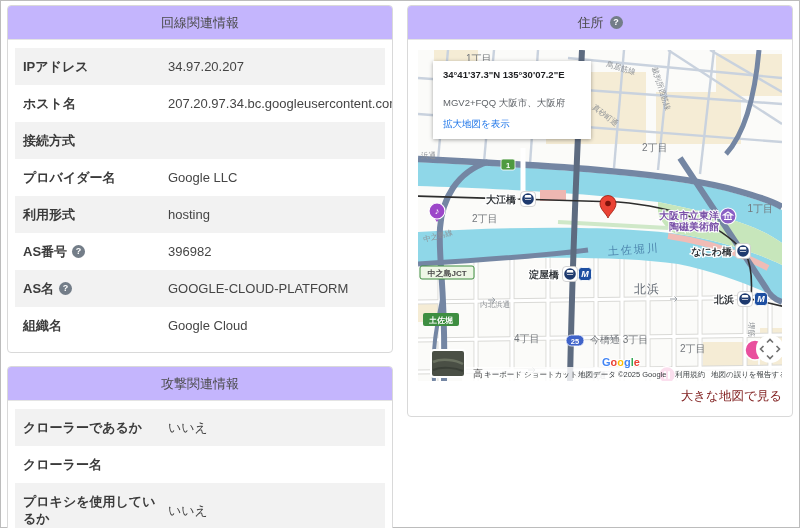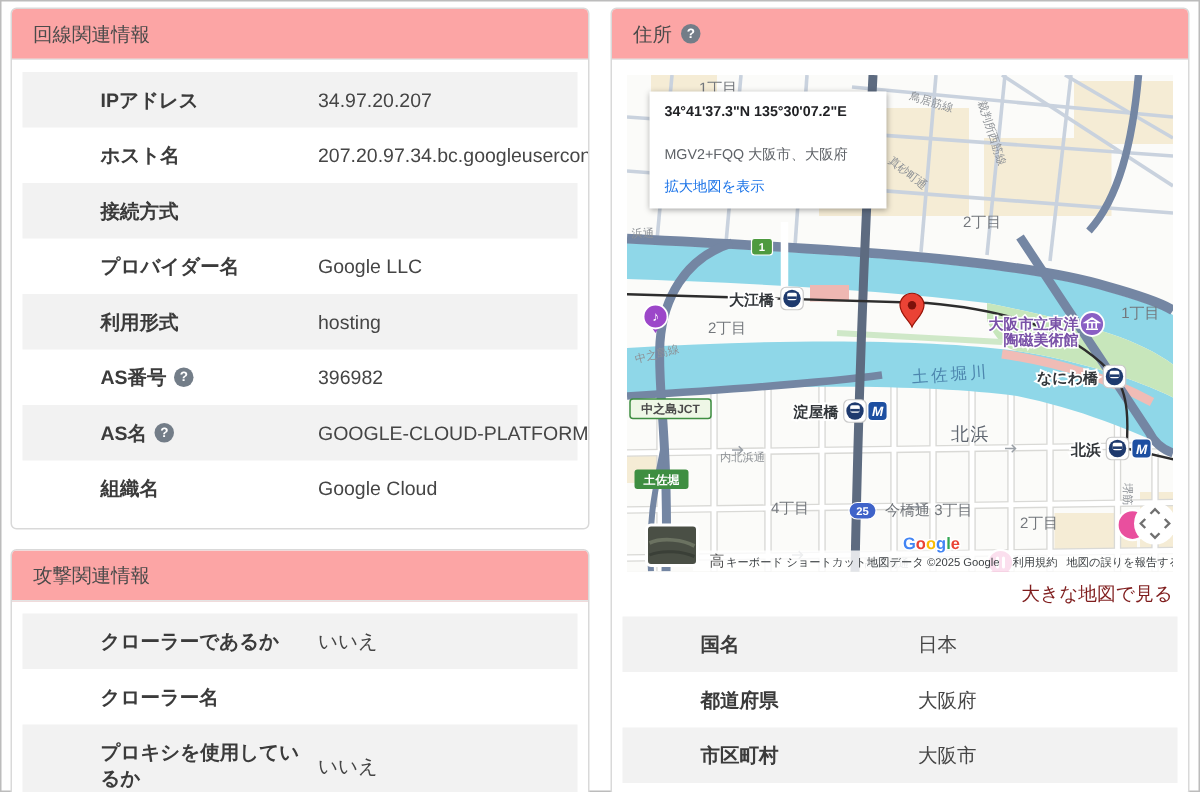--- a/index.html
+++ b/index.html
@@ -14,27 +14,27 @@
     display:flex; gap:14px; padding:5px 7px;
   }
   .col { width:386px; flex:none; }
   .card {
     background:#fff; border:1px solid #d9d9d9; border-radius:4px;
     overflow:hidden;
   }
   .card + .card { margin-top:13px; }
   .card-header {
     padding:8px 14px; font-size:13px; line-height:17px; color:#4a4a4a;
-    background:#fca5a5; border-bottom:1px solid #e4e4e4;
-    display:flex; align-items:center; gap:6px;
+    background:#c4b5fd; border-bottom:1px solid #e4e4e4;
+    display:flex; align-items:center; gap:6px;justify-content:center;
   }
   .card-body { padding:8px 7px; }
   .row { display:flex; align-items:center; padding:10px 8px; font-size:13px; line-height:17px; }
   .row:nth-child(odd) { background:#f2f2f2; }
-  .row-label { width:145px; flex:none; font-weight:bold; color:#3b3b3b; display:flex; align-items:center; gap:5px;margin-left:44px; }
+  .row-label { width:145px; flex:none; font-weight:bold; color:#3b3b3b; display:flex; align-items:center; gap:5px; }
   .row-value { color:#454545; white-space:nowrap; }
   .help {
     width:13px; height:13px; flex:none; border-radius:50%;
     background:#737d88; color:#fff; display:inline-flex;
     align-items:center; justify-content:center;
   }
   .help::before { content:"?"; font-size:9px; font-weight:bold; line-height:1; }
   
   .map-wrap { position:relative; width:364px; height:331px; margin:2px auto 0; background:#f2f1ee; overflow:hidden; }
   .map-info-card {
@@ -354,37 +354,17 @@
           
           <div class="map-info-card">
             <div class="mic-coords">34°41'37.3"N 135°30'07.2"E</div>
             <div class="mic-plus">MGV2+FQQ 大阪市、大阪府</div>
             <div class="mic-link">拡大地図を表示</div>
           </div>
         </div>
 
         <div class="big-map-link">大きな地図で見る</div>
 
-        <div class="addr-table">
-          <div class="row">
-            <div class="row-label">
-                <span>国名</span>
-              </div>
-            <div class="row-value">日本</div>
-          </div>
-          <div class="row">
-            <div class="row-label">
-                <span>都道府県</span>
-              </div>
-            <div class="row-value">大阪府</div>
-          </div>
-          <div class="row">
-            <div class="row-label">
-                <span>市区町村</span>
-              </div>
-            <div class="row-value">大阪市</div>
-          </div>
-        </div>
 
       </div>
     </div>
   </div>
 </div>
 
 </body></html>

